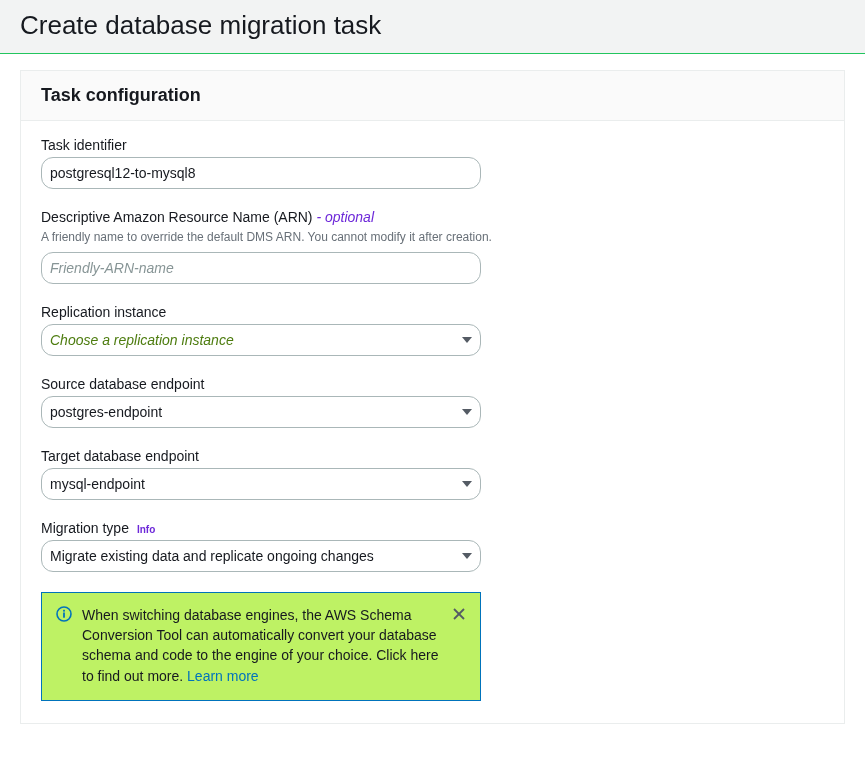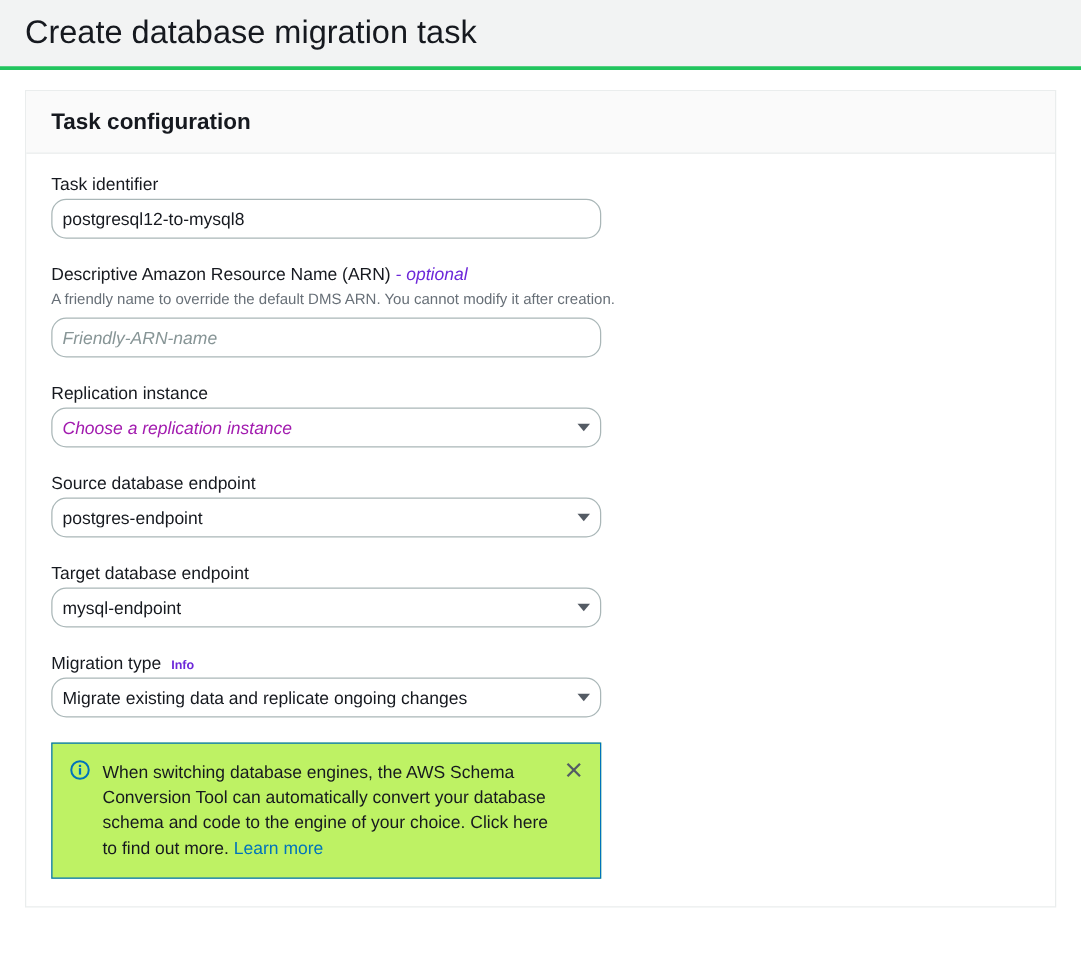--- a/index.html
+++ b/index.html
@@ -9,21 +9,21 @@
     font-size: 14px;
     color: #16191f;
     background: #fff;
   }
   .page {
     width: 865px;
     min-height: 766px;
   }
   .header-bar {
     background: #f2f3f3;
-    border-bottom: 3px solid #22c55e;
+    border-bottom: 1px solid #22c55e;
     padding: 10px 20px 12px 20px;
   }
   .header-bar h1 {
     margin: 0;
     font-size: 26px;
     font-weight: 400;
     color: #16191f;
   }
   .content-wrap {
     padding: 16px 20px 20px 20px;
@@ -79,21 +79,21 @@
   .text-input::placeholder { color: #879596; font-style: italic; }
   .select-input {
     position: relative;
     display: flex;
     align-items: center;
     justify-content: space-between;
     cursor: pointer;
     padding-right: 8px;
   }
   .select-value { flex: 1; overflow: hidden; text-overflow: ellipsis; white-space: nowrap; }
-  .select-value.placeholder { color: #a21caf; font-style: italic; }
+  .select-value.placeholder { color: #4d7c0f; font-style: italic; }
   .caret {
     width: 0; height: 0;
     border-left: 5px solid transparent;
     border-right: 5px solid transparent;
     border-top: 6px solid #545b64;
     margin-left: 8px;
     flex-shrink: 0;
   }
   .info-link {
     color: #6d28d9;

